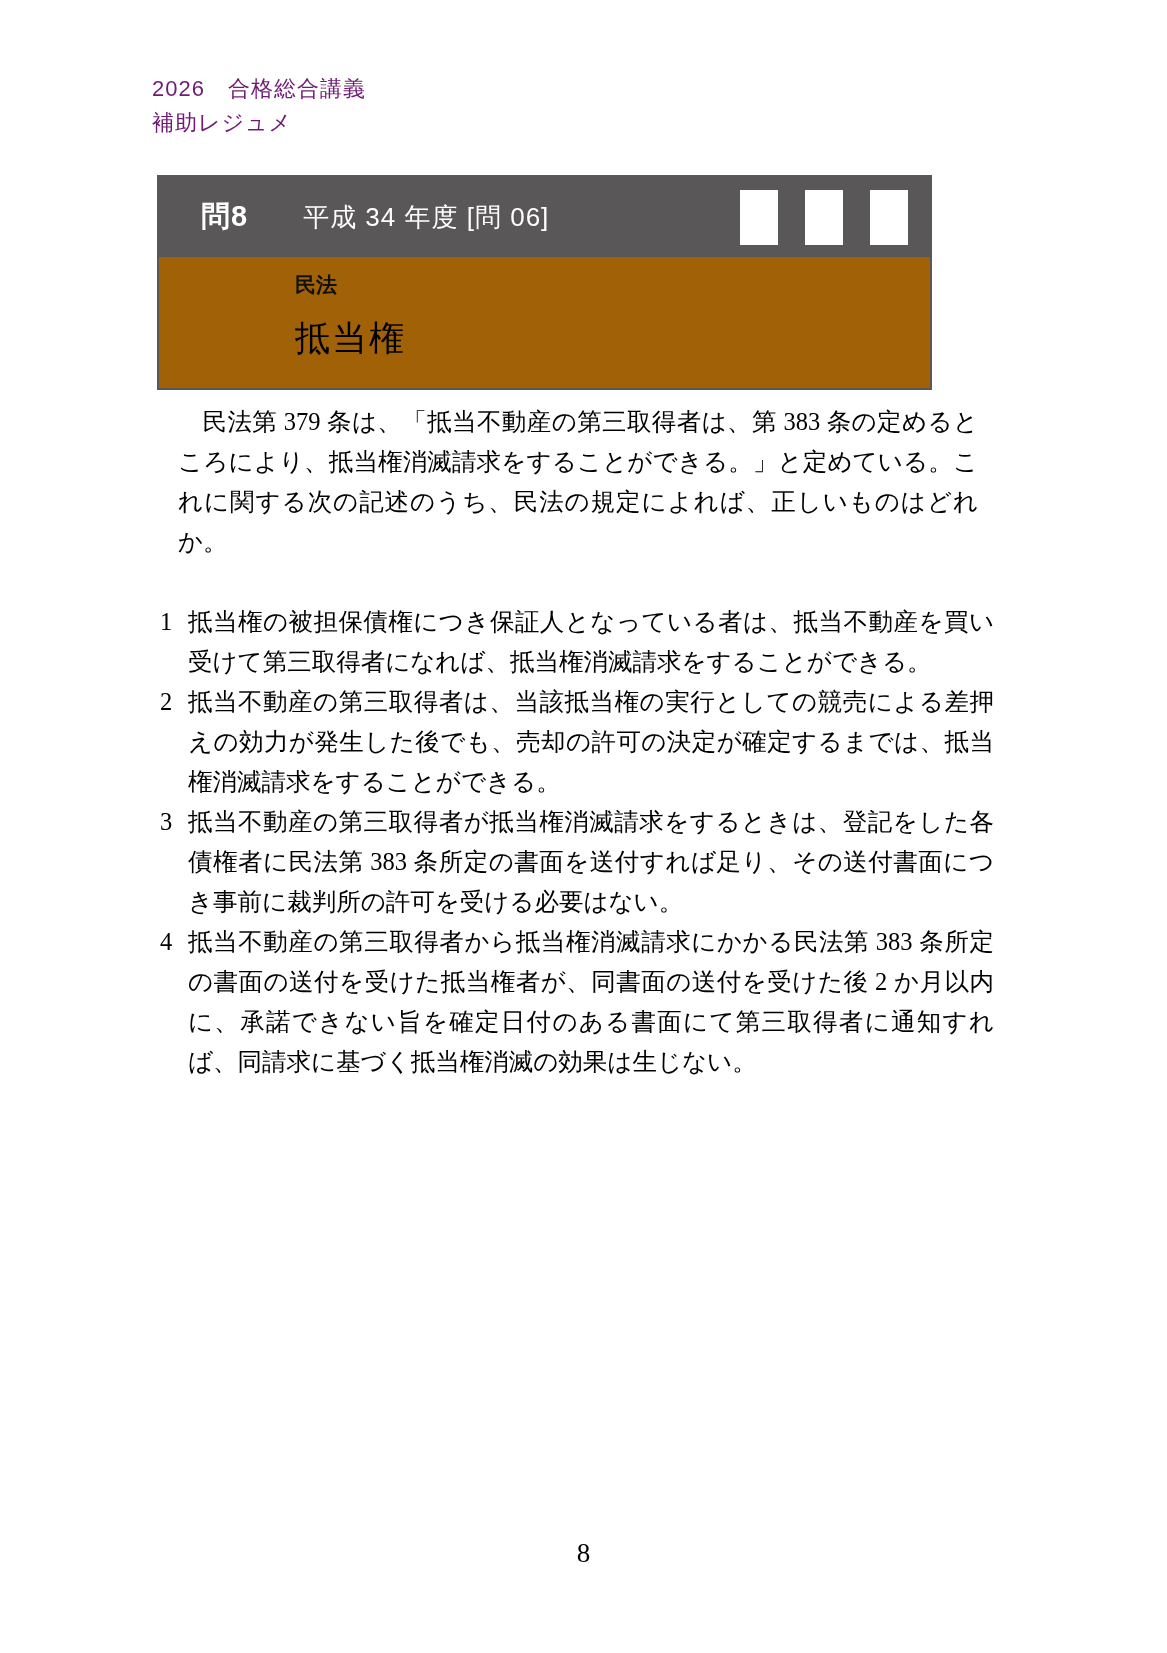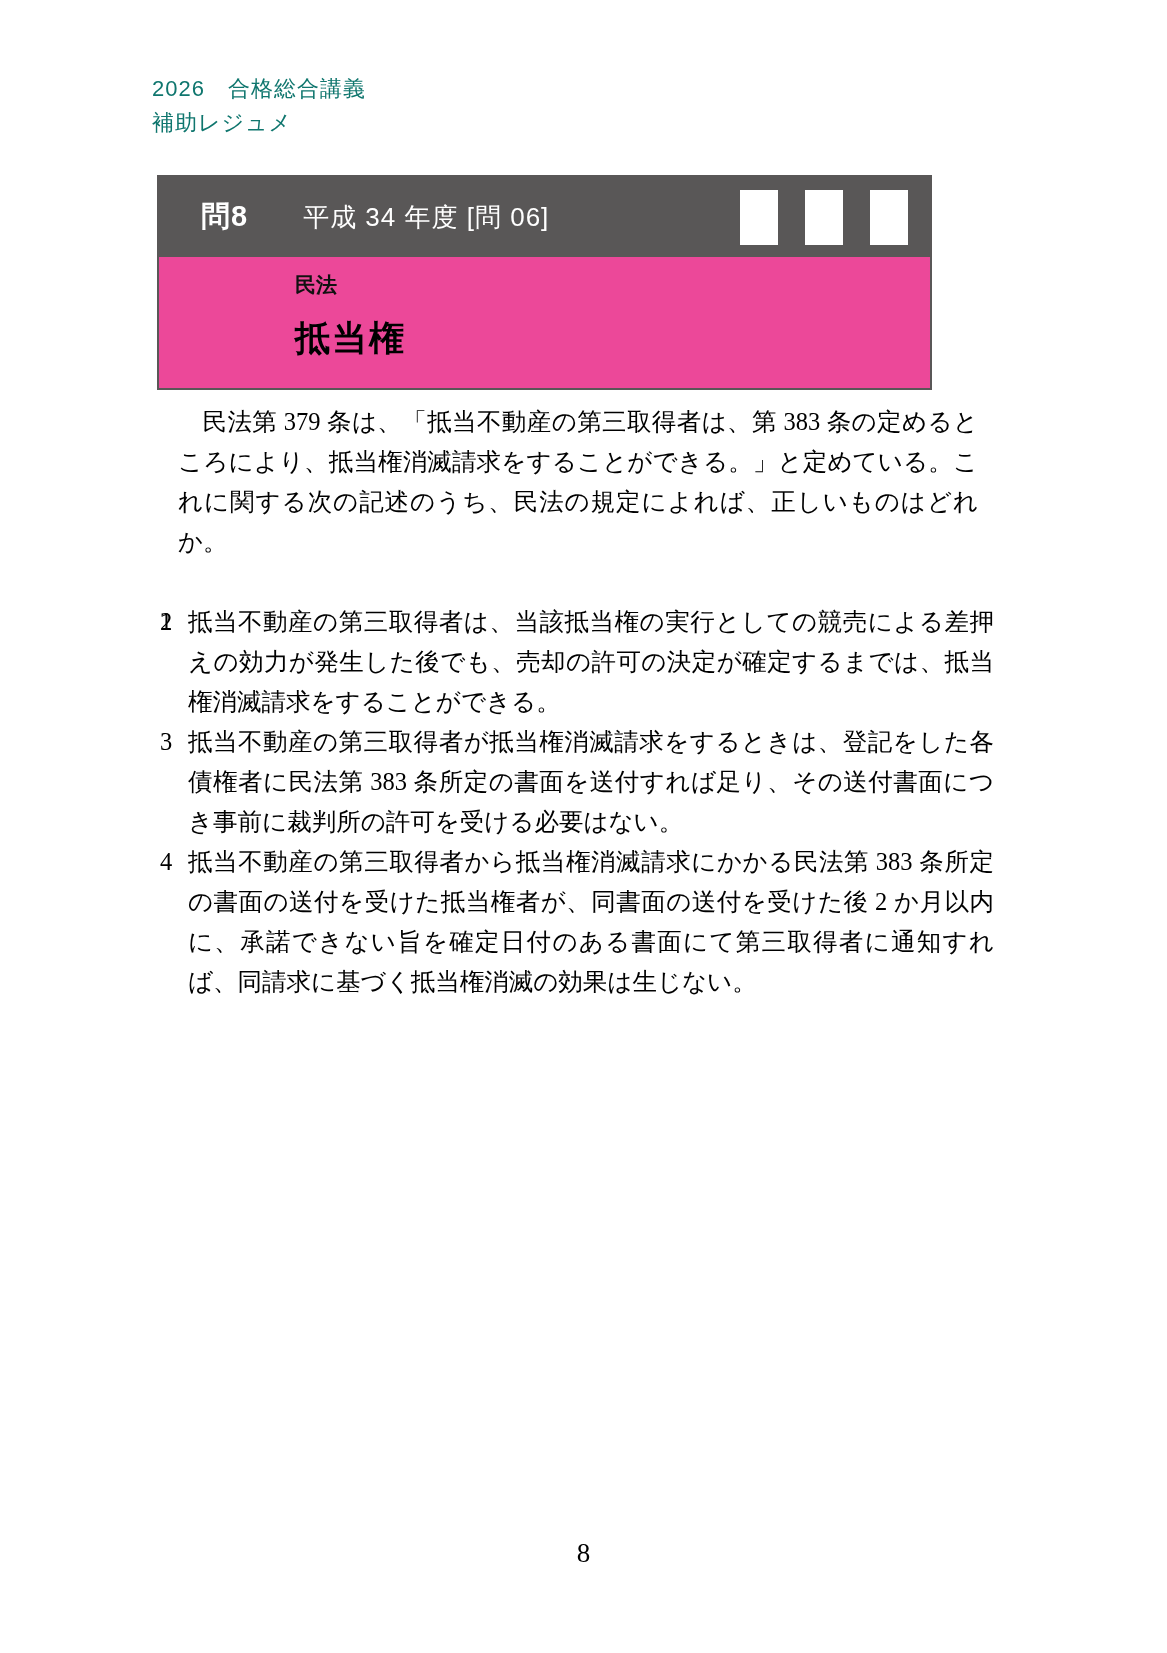--- a/index.html
+++ b/index.html
@@ -17,32 +17,32 @@
   }
 
   
   .course-id {
     position: absolute;
     left: 152px;
     top: 72px;
     font-family: "Liberation Sans", "DejaVu Sans", sans-serif;
     font-size: 22px;
     line-height: 34px;
-    color: #0f766e;
+    color: #701a75;
     letter-spacing: 1px;
   }
 
   
   .question-box {
     position: absolute;
     left: 157px;
     top: 175px;
     width: 771px;
     border: 2px solid #595757;
-    background: #ec4899;
+    background: #a16207;
   }
   .question-box-band {
     display: flex;
     align-items: center;
     height: 80px;
     background: #595757;
     color: #ffffff;
     font-family: "Liberation Sans", "DejaVu Sans", sans-serif;
   }
   .q-number {
@@ -73,21 +73,21 @@
   }
   .q-subject {
     font-size: 21px;
     font-weight: bold;
     color: #111111;
     font-family: Liberation Serif, serif;
   }
   .q-topic {
     margin-top: 16px;
     font-size: 35px;
-    font-weight: bold;
+    font-weight: normal;
     color: #000000;
     letter-spacing: 2px;
   }
 
   
   .question-body {
     position: absolute;
     left: 152px;
     top: 402px;
     width: 832px;
@@ -154,20 +154,21 @@
     <div class="q-topic">抵当権</div>
   </div>
 </div>
 
 <div class="question-body">
   <p class="stem">民法第 379 条は、「抵当不動産の第三取得者は、第 383 条の定めるところにより、抵当権消滅請求をすることができる。」と定めている。これに関する次の記述のうち、民法の規定によれば、正しいものはどれか。</p>
 
   <div class="options">
     <div class="option">
       <span class="opt-num">1</span>
+      <span class="opt-text">抵当権の被担保債権につき保証人となっている者は、抵当不動産を買い受けて第三取得者になれば、抵当権消滅請求をすることができる。</span>
     </div>
     <div class="option">
       <span class="opt-num">2</span>
       <span class="opt-text">抵当不動産の第三取得者は、当該抵当権の実行としての競売による差押えの効力が発生した後でも、売却の許可の決定が確定するまでは、抵当権消滅請求をすることができる。</span>
     </div>
     <div class="option">
       <span class="opt-num">3</span>
       <span class="opt-text">抵当不動産の第三取得者が抵当権消滅請求をするときは、登記をした各債権者に民法第 383 条所定の書面を送付すれば足り、その送付書面につき事前に裁判所の許可を受ける必要はない。</span>
     </div>
     <div class="option">

